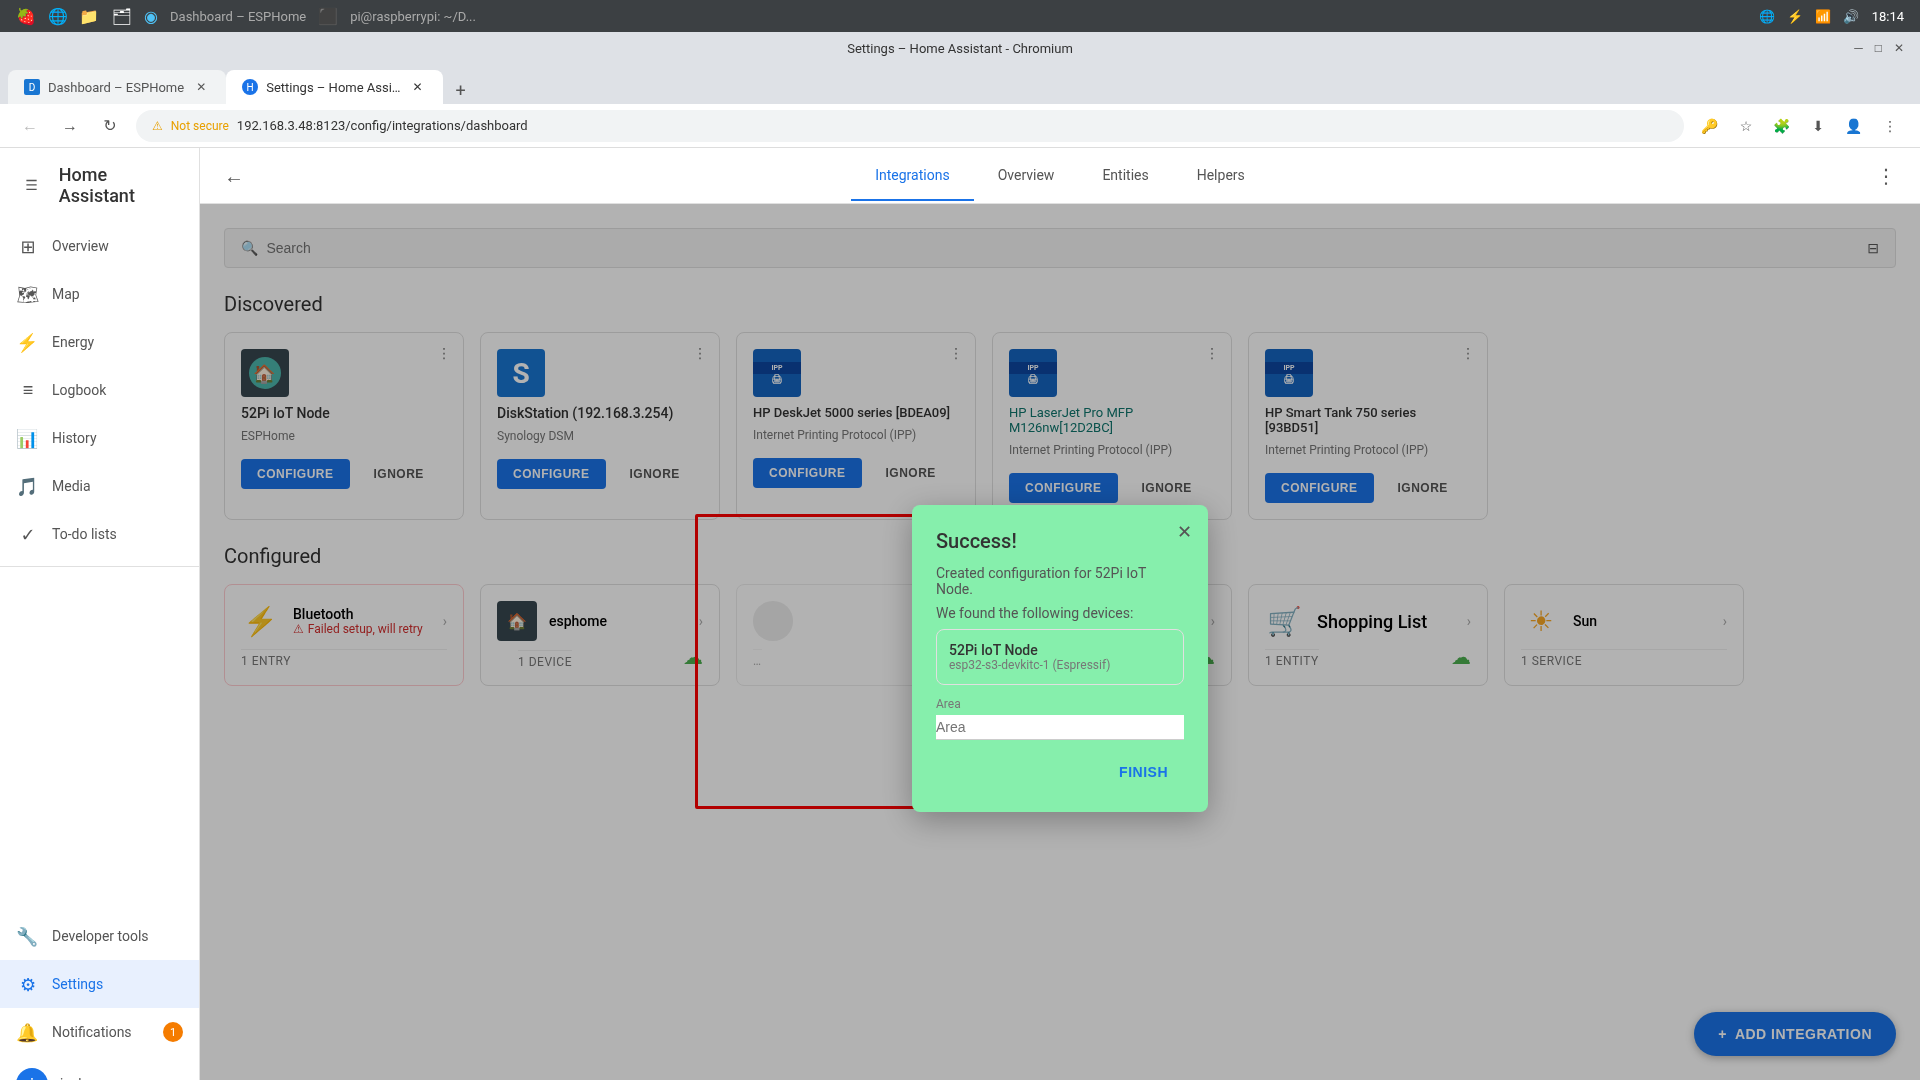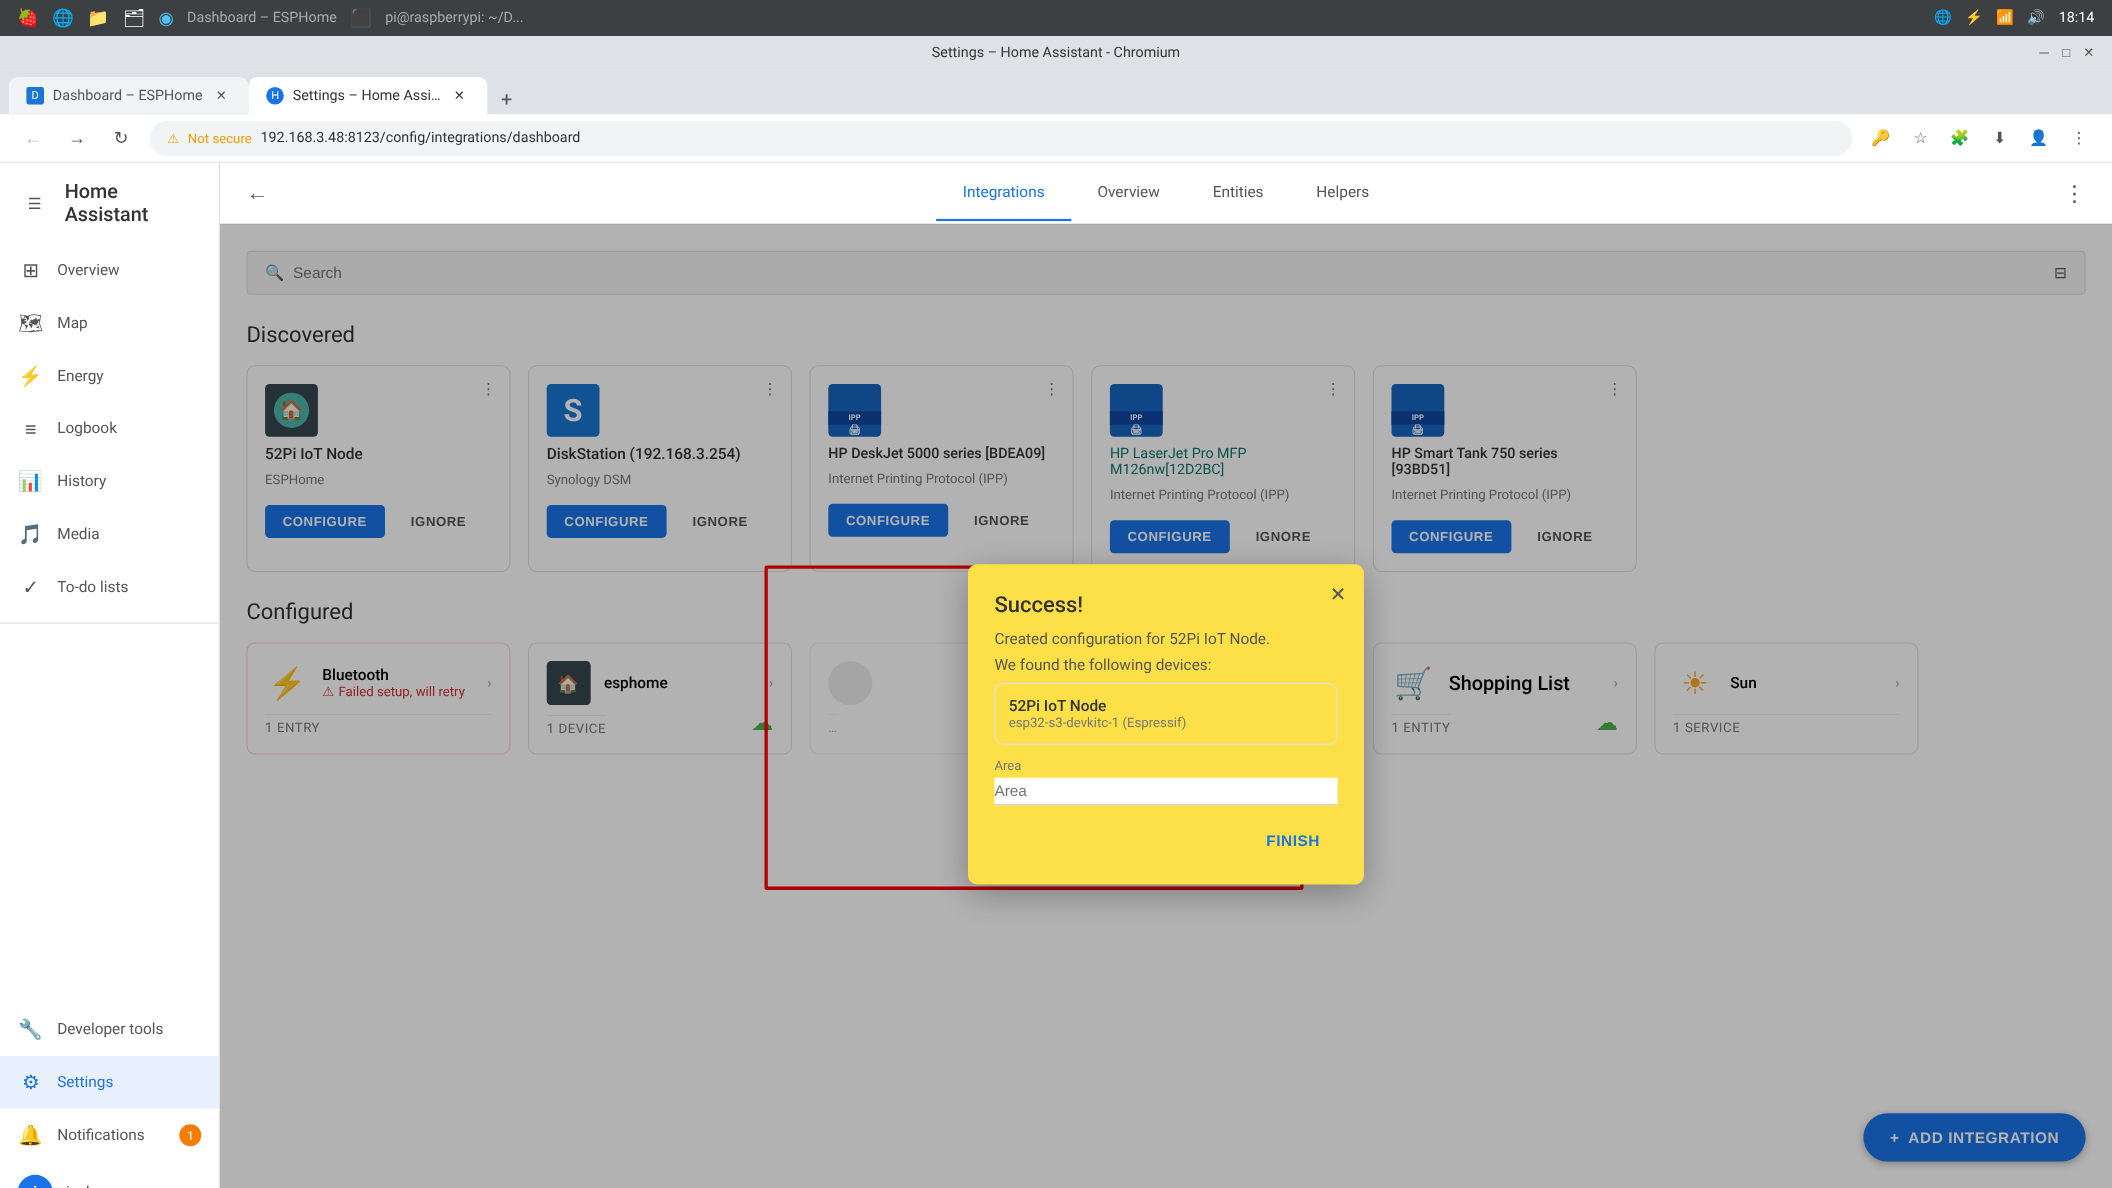--- a/index.html
+++ b/index.html
@@ -72,21 +72,21 @@
     .configured-card .card-header { display: flex; align-items: center; gap: 12px; }
     .configured-card .card-icon { width: 40px; height: 40px; display: flex; align-items: center; justify-content: center; flex-shrink: 0; }
     .configured-card .card-info { flex: 1; }
     .configured-card .card-error { font-size: 12px; color: #d32f2f; display: flex; align-items: center; gap: 4px; }
     .configured-card .card-footer { font-size: 12px; color: #777; text-transform: uppercase; letter-spacing: 0.5px; padding-top: 4px; border-top: 1px solid #f0f0f0; margin-top: 4px; }
     .chevron-right { color: #aaa; }
     .upload-icon { color: #4caf50; font-size: 20px; }
 
     
     .modal-overlay { position: absolute; top: 0; left: 0; right: 0; bottom: 0; background: rgba(0,0,0,0.3); display: flex; align-items: center; justify-content: center; z-index: 100; }
-    .modal { background: #fde047; border-radius: 8px; width: 360px; padding: 24px; box-shadow: 0 8px 32px rgba(0,0,0,0.3); position: relative; }
+    .modal { background: #86efac; border-radius: 8px; width: 296px; padding: 24px; box-shadow: 0 8px 32px rgba(0,0,0,0.3); position: relative; }
     .modal-title { font-size: 20px; font-weight: 500; color: #333; margin-bottom: 12px; }
     .modal-close { position: absolute; top: 16px; right: 16px; cursor: pointer; color: #555; font-size: 18px; }
     .modal-text { font-size: 14px; color: #555; margin-bottom: 8px; }
     .modal-device-card { border: 1px solid #e0e0e0; border-radius: 8px; padding: 12px; margin-bottom: 12px; }
     .modal-device-name { font-size: 14px; font-weight: 500; color: #333; }
     .modal-device-sub { font-size: 12px; color: #777; }
     .modal-area-input { border: none; border-bottom: 1px solid #ccc; width: 100%; padding: 4px 0; font-size: 14px; color: #333; outline: none; }
     .modal-area-label { font-size: 12px; color: #777; margin-bottom: 4px; }
     .modal-footer { display: flex; justify-content: flex-end; margin-top: 16px; }
     .btn-finish { background: transparent; color: #1a73e8; border: none; padding: 8px 16px; font-size: 14px; font-weight: 700; text-transform: uppercase; cursor: pointer; letter-spacing: 0.5px; }
@@ -97,21 +97,21 @@
     
     .add-integration-btn { position: fixed; bottom: 24px; right: 24px; background: #1a73e8; color: white; border: none; border-radius: 24px; padding: 14px 24px; display: flex; align-items: center; gap: 8px; font-size: 14px; font-weight: 600; cursor: pointer; box-shadow: 0 2px 8px rgba(0,0,0,0.3); text-transform: uppercase; letter-spacing: 0.5px; }
 
     
     .system-bar { position: fixed; top: 0; left: 0; right: 0; height: 32px; background: #3c4043; display: flex; align-items: center; justify-content: space-between; padding: 0 16px; z-index: 9999; }
     .system-bar-left { display: flex; align-items: center; gap: 12px; }
     .system-bar-right { display: flex; align-items: center; gap: 12px; color: white; font-size: 13px; }
     .sys-icon { font-size: 16px; color: white; }
 
     
-    .ipp-icon { width: 48px; height: 48px; display: flex; flex-direction: column; align-items: center; justify-content: flex-end; background: #1565c0; border-radius: 4px; color: white; font-size: 9px; font-weight: bold; }
+    .ipp-icon { width: 48px; height: 48px; display: flex; flex-direction: column; align-items: center; justify-content: center; background: #1565c0; border-radius: 4px; color: white; font-size: 9px; font-weight: bold; }
     .ipp-icon .ipp-top { font-size: 7px; background: #0d47a1; width: 100%; text-align: center; padding: 2px; }
 
     .esphome-icon { width: 48px; height: 48px; background: #37474f; border-radius: 4px; display: flex; align-items: center; justify-content: center; }
     .esphome-icon-inner { width: 32px; height: 32px; background: #546e7a; border-radius: 50%; display: flex; align-items: center; justify-content: center; color: white; font-size: 14px; font-weight: bold; }
 
     .synology-s { width: 48px; height: 48px; background: #1976d2; border-radius: 4px; display: flex; align-items: center; justify-content: center; color: white; font-size: 28px; font-weight: bold; }
 
     .bluetooth-icon { width: 40px; height: 40px; display: flex; align-items: center; justify-content: center; }
     .sun-icon { width: 40px; height: 40px; display: flex; align-items: center; justify-content: center; }
 
@@ -381,21 +381,21 @@
         <div class="configured-card">
           <div class="card-header">
             <div class="card-icon">
               <div style="width:40px;height:40px;background:#37474f;border-radius:4px;display:flex;align-items:center;justify-content:center;color:white;font-size:16px;">🏠</div>
             </div>
             <div class="card-info">
               <div style="font-size:14px;font-weight:500;">esphome</div>
             </div>
             <span class="chevron-right">›</span>
           </div>
-          <div style="display:flex;justify-content:space-between;align-items:center;">
+          <div style="display:flex;justify-content:space-between;align-items:center;margin-left:21px;">
             <div class="card-footer">1 DEVICE</div>
             <span class="upload-icon">☁</span>
           </div>
         </div>
 
         <div class="configured-card" style="opacity:0.6;">
           <div class="card-header">
             <div class="card-icon">
               <div style="width:40px;height:40px;background:#e0e0e0;border-radius:50%;"></div>
             </div>

